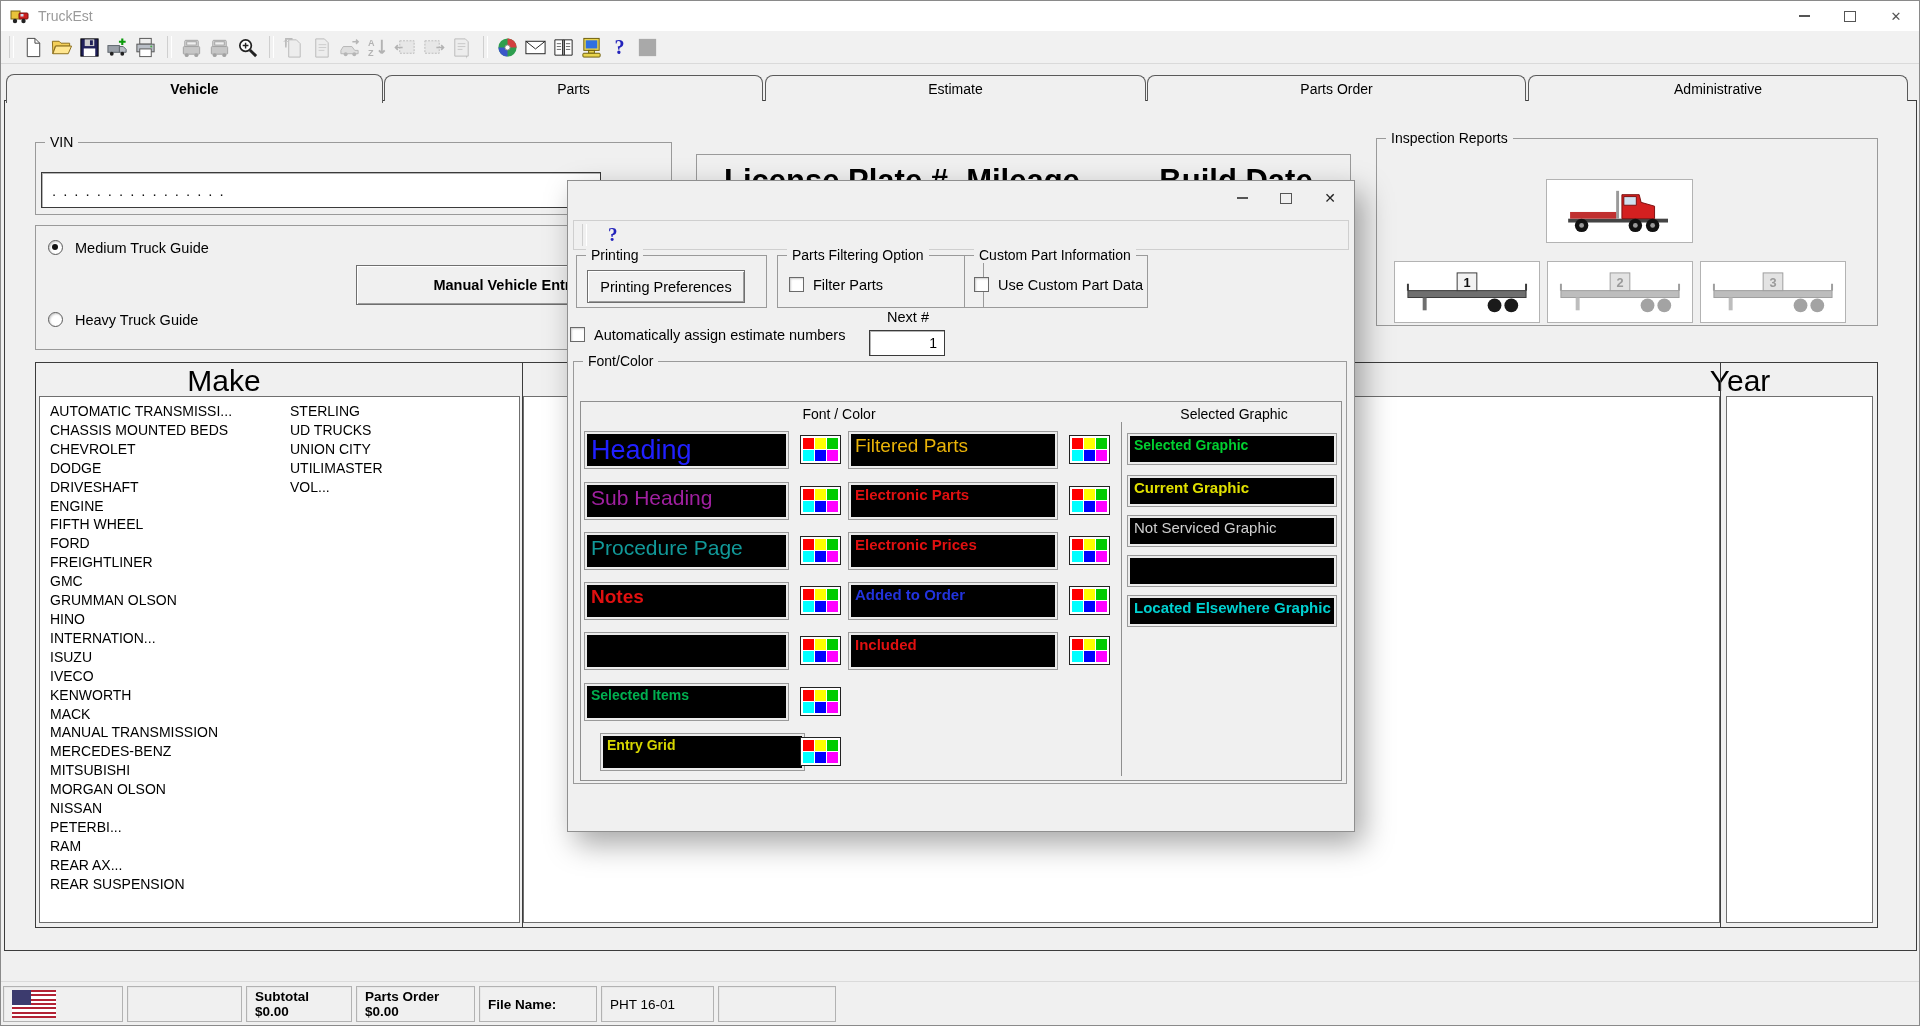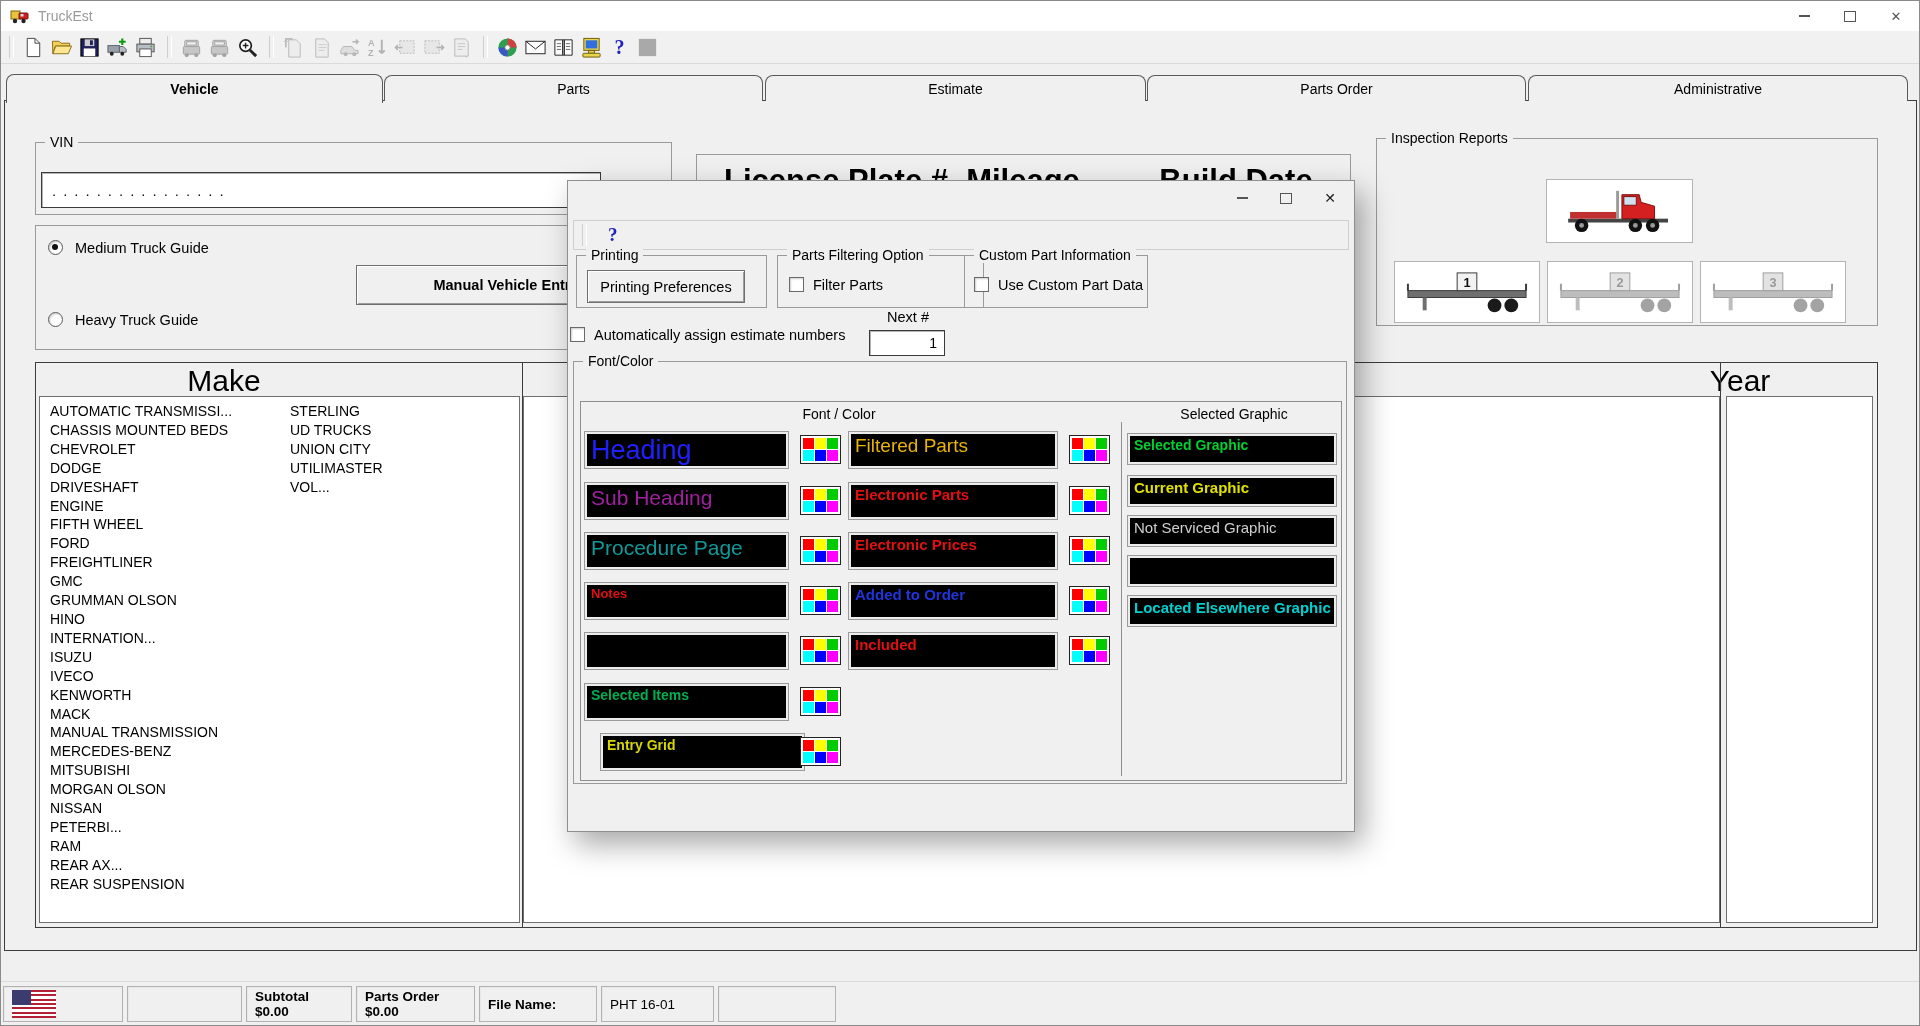--- a/index.html
+++ b/index.html
@@ -466,21 +466,21 @@
           </div>
           <div class="swatch" style="left: 219px; top: 134px;">
             <i style="background: rgb(255, 0, 0);"></i>
             <i style="background: rgb(255, 255, 0);"></i>
             <i style="background: rgb(0, 204, 0);"></i>
             <i style="background: rgb(0, 255, 255);"></i>
             <i style="background: rgb(0, 0, 255);"></i>
             <i style="background: rgb(255, 0, 255);"></i>
           </div>
           <div class="fcbox" style="left: 4px; top: 181px; width: 203px; height: 36px;">
-            <span style="color: rgb(224, 16, 16); font-size: 13px; font-weight: bold;">Notes</span>
+            <span style="color: rgb(224, 16, 16); font-size: 19px; font-weight: bold;">Notes</span>
           </div>
           <div class="swatch" style="left: 219px; top: 184px;">
             <i style="background: rgb(255, 0, 0);"></i>
             <i style="background: rgb(255, 255, 0);"></i>
             <i style="background: rgb(0, 204, 0);"></i>
             <i style="background: rgb(0, 255, 255);"></i>
             <i style="background: rgb(0, 0, 255);"></i>
             <i style="background: rgb(255, 0, 255);"></i>
           </div>
           <div class="fcbox" style="left: 4px; top: 231px; width: 203px; height: 36px;">

